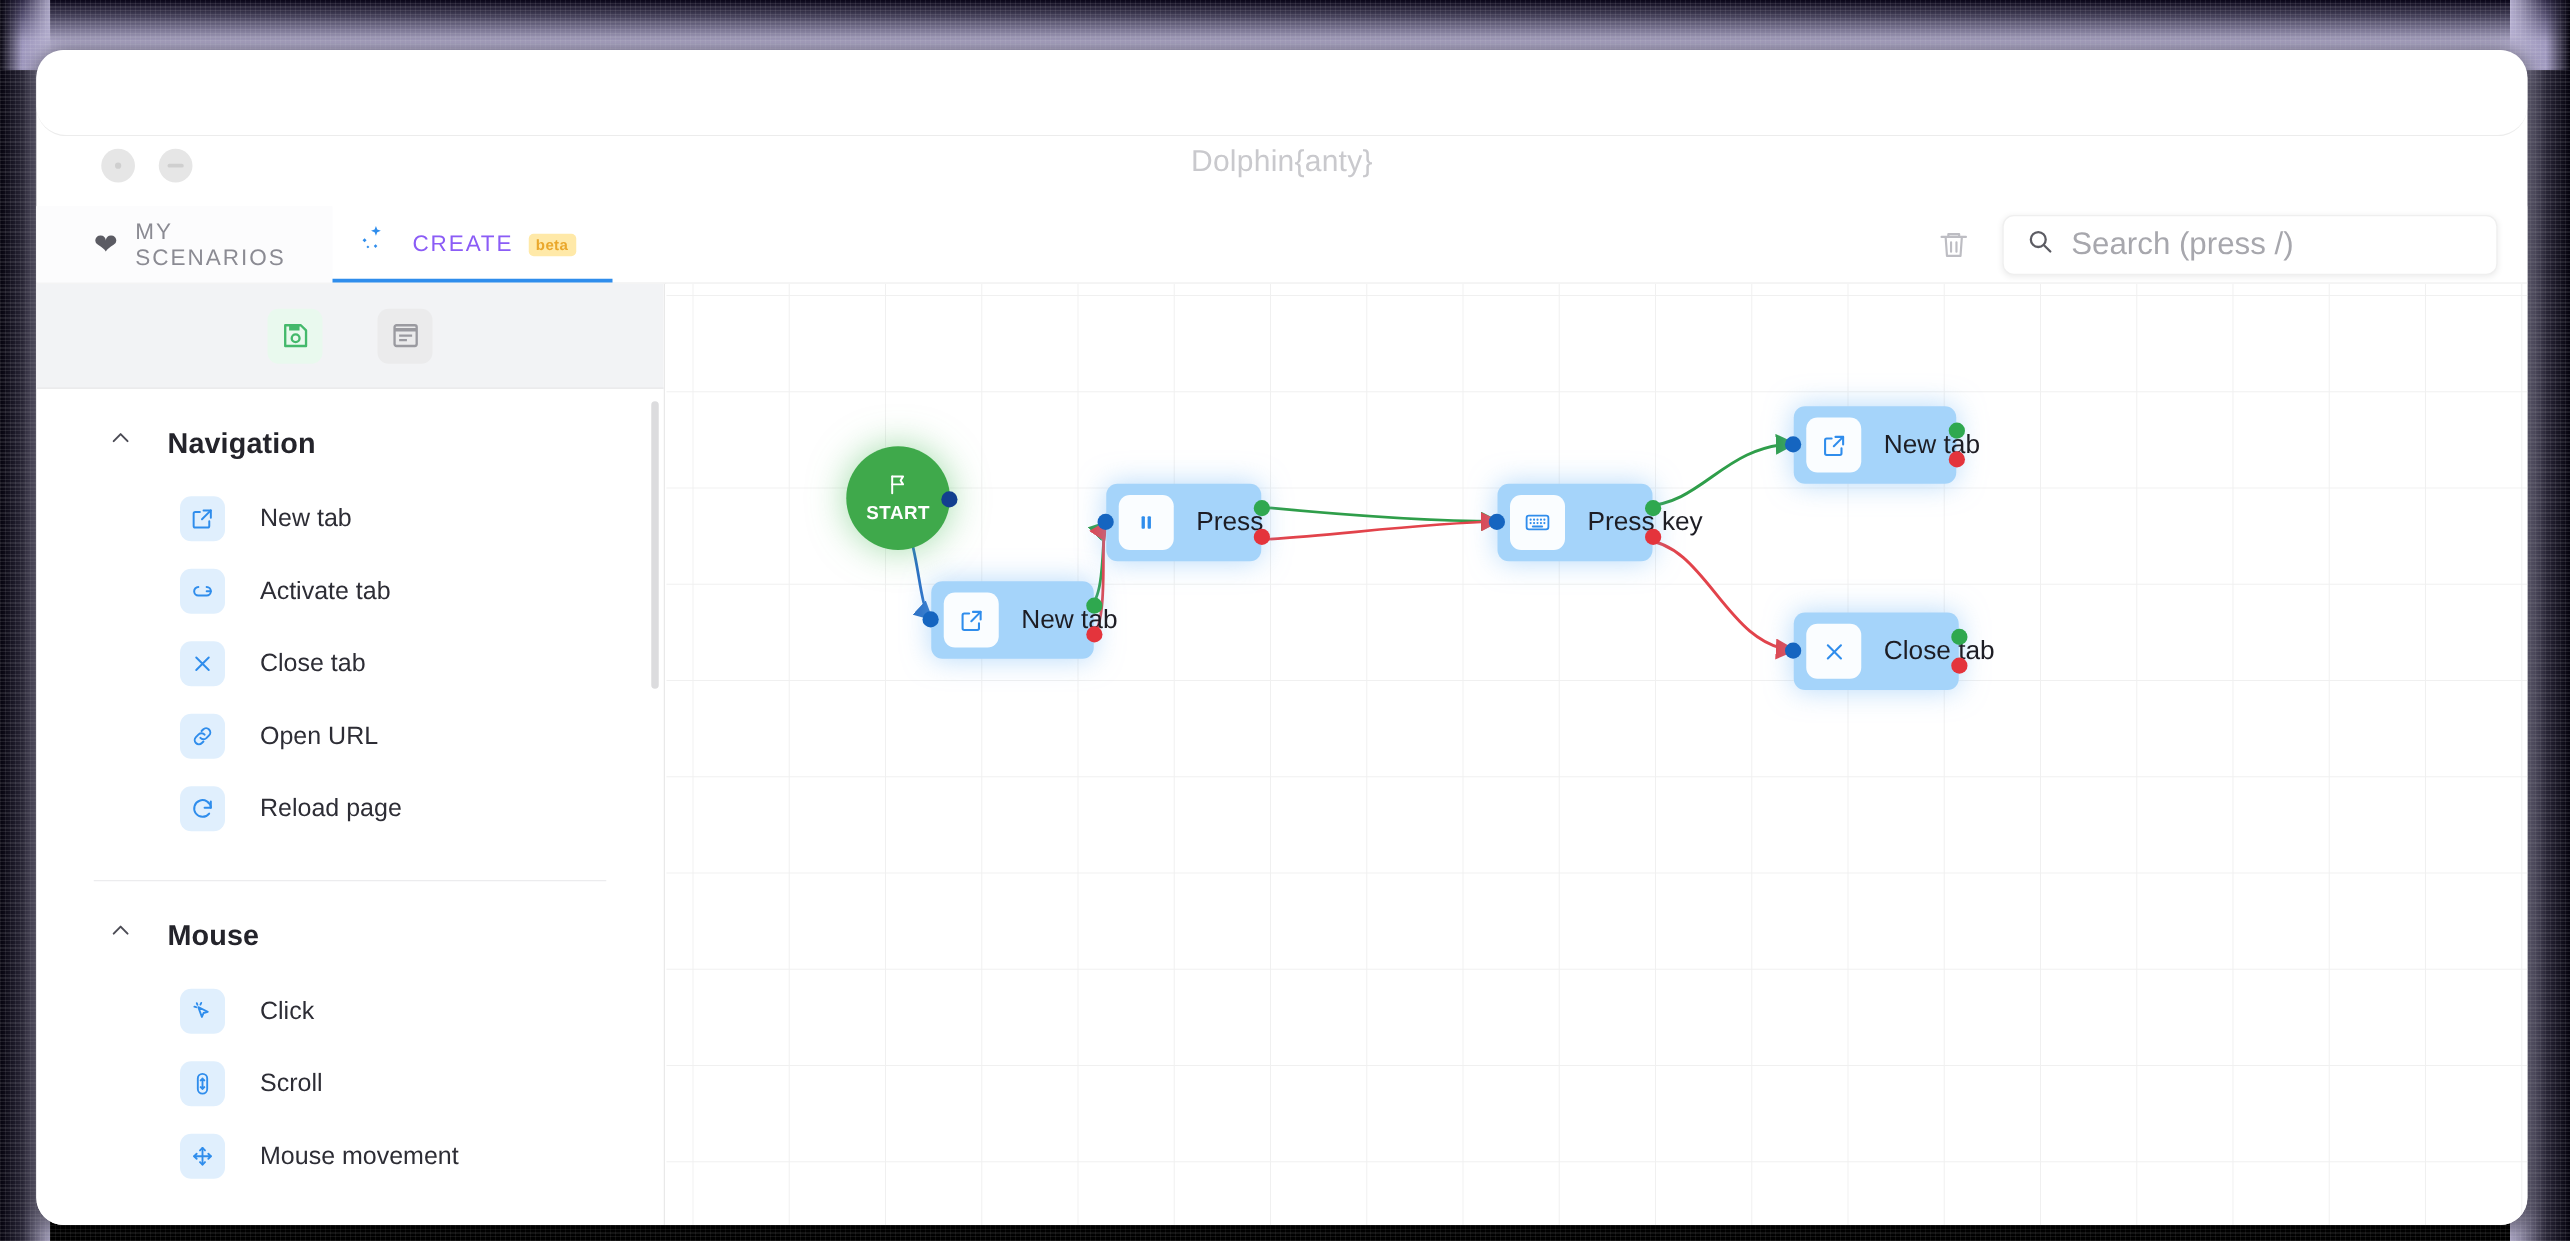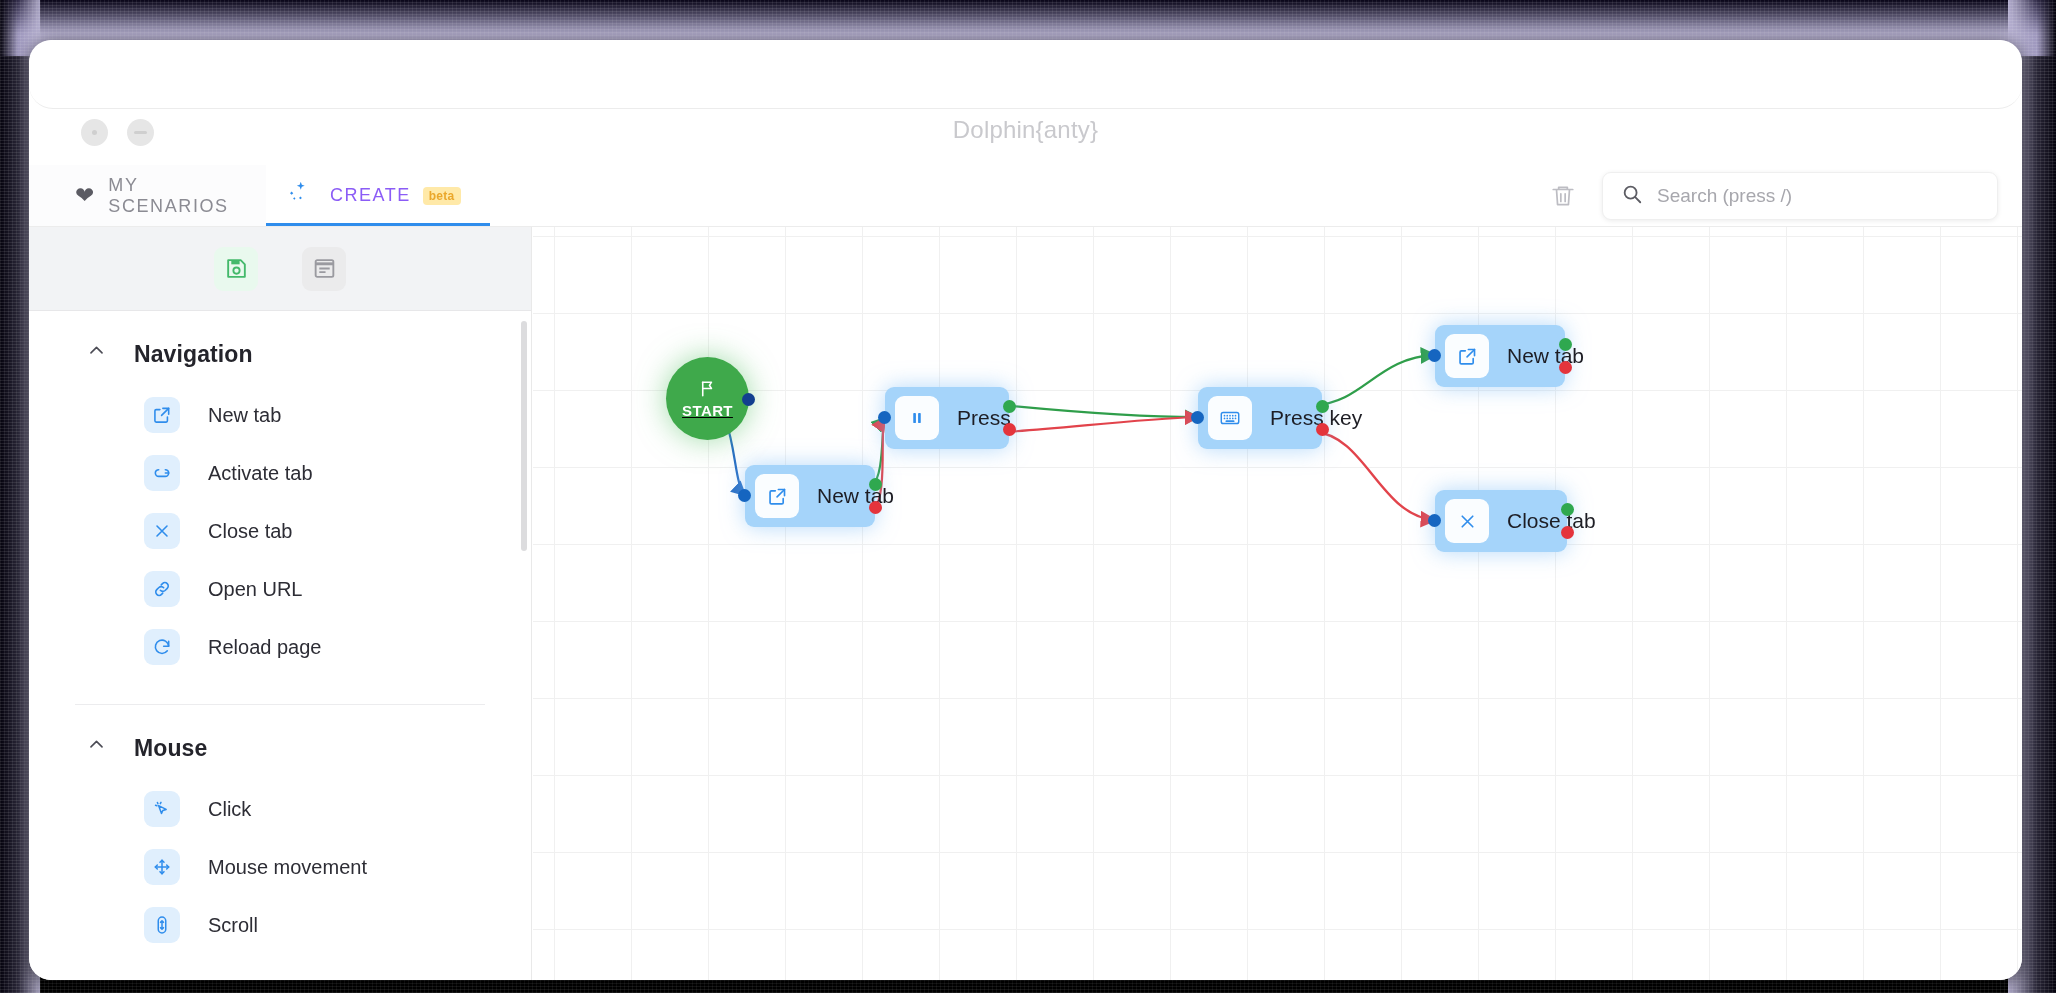--- a/index.html
+++ b/index.html
@@ -155,21 +155,21 @@
     width: 396px; height: 48px;
     background: #fff;
     border: 1px solid #efefef;
     border-radius: 9px;
     box-shadow: 0 1px 5px rgba(0,0,0,.08);
     display: flex; align-items: center; gap: 14px;
     padding: 0 18px;
   }
   #search-input {
     border: 0; outline: 0; width: 100%;
-    font-size: 19px; color: #3a3a3a;
+    font-size: 25px; color: #3a3a3a;
     font-family: "Liberation Sans", sans-serif;
     background: transparent;
   }
   #search-input::placeholder { color: #a7a7ad; }
 
   
   #sidebar {
     position: absolute; left: 0; top: 187px;
     width: 503px; height: 753px;
     background: #fff;
@@ -472,35 +472,35 @@
                 <path d="M8 8l9 4.5-4 1.2-1.6 3.8L8 8z"></path>
                 <path d="M6.5 4.2l.6 1.6M10.8 4l-.8 1.6M4.2 7.6l1.7.5"></path>
               </svg>
             </span>
             <span class="action-label">Click</span>
           </div>
 
           <div class="action-row">
             <span class="action-icon">
               <svg width="20" height="20" viewBox="0 0 24 24" fill="none" stroke="#2f8dec" stroke-width="1.8" stroke-linecap="round" stroke-linejoin="round">
+                <rect x="7.5" y="2.5" width="9" height="19" rx="4.5"></rect>
+                <path d="M12 7v10M12 7l-1.8 1.8M12 7l1.8 1.8M12 17l-1.8-1.8M12 17l1.8-1.8"></path>
+              </svg>
+            </span>
+            <span class="action-label">Scroll</span>
+          </div>
+
+          <div class="action-row">
+            <span class="action-icon">
+              <svg width="20" height="20" viewBox="0 0 24 24" fill="none" stroke="#2f8dec" stroke-width="1.8" stroke-linecap="round" stroke-linejoin="round">
                 <path d="M12 4v16M4 12h16"></path>
                 <path d="M12 4l-2.4 2.4M12 4l2.4 2.4M12 20l-2.4-2.4M12 20l2.4-2.4M4 12l2.4-2.4M4 12l2.4 2.4M20 12l-2.4-2.4M20 12l-2.4 2.4"></path>
               </svg>
             </span>
             <span class="action-label">Mouse movement</span>
-          </div>
-
-          <div class="action-row">
-            <span class="action-icon">
-              <svg width="20" height="20" viewBox="0 0 24 24" fill="none" stroke="#2f8dec" stroke-width="1.8" stroke-linecap="round" stroke-linejoin="round">
-                <rect x="7.5" y="2.5" width="9" height="19" rx="4.5"></rect>
-                <path d="M12 7v10M12 7l-1.8 1.8M12 7l1.8 1.8M12 17l-1.8-1.8M12 17l1.8-1.8"></path>
-              </svg>
-            </span>
-            <span class="action-label">Scroll</span>
           </div>
         </div>
       </div>
     </div>
 
     <div id="canvas">
       <div id="grid"></div>
 
       <svg id="edges" viewBox="0 0 1489 753">
         <defs>
@@ -523,21 +523,21 @@
 
         <path d="M 469,178 C 520,183 600,190 665,190" fill="none" stroke="#2f9e4a" stroke-width="2.2" marker-end="url(#ah-green)"></path>
 
         <path d="M 469,205 C 520,203 600,192 665,190" fill="none" stroke="#e2434b" stroke-width="2.2" marker-end="url(#ah-red)"></path>
 
         <path d="M 782,178 C 830,176 845,130 902,128" fill="none" stroke="#2f9e4a" stroke-width="2.4" marker-end="url(#ah-green)"></path>
 
         <path d="M 782,205 C 832,208 848,290 902,293" fill="none" stroke="#e2434b" stroke-width="2.4" marker-end="url(#ah-red)"></path>
       </svg>
 
-      <div id="node-start" style="left:133px; top:130px;text-decoration:underline;">
+      <div id="node-start" style="left:144px; top:130px;">
         <span class="start-flag">
           <svg width="19" height="19" viewBox="0 0 24 24" fill="none" stroke="#fff" stroke-width="2" stroke-linecap="round" stroke-linejoin="round">
             <path d="M6 21V4"></path>
               <path d="M6 4h11l-2.5 4L17 12H6"></path>
           </svg>
         </span>
         <span class="start-label">START</span>
         <span class="port port-in"></span>
       </div>
 

